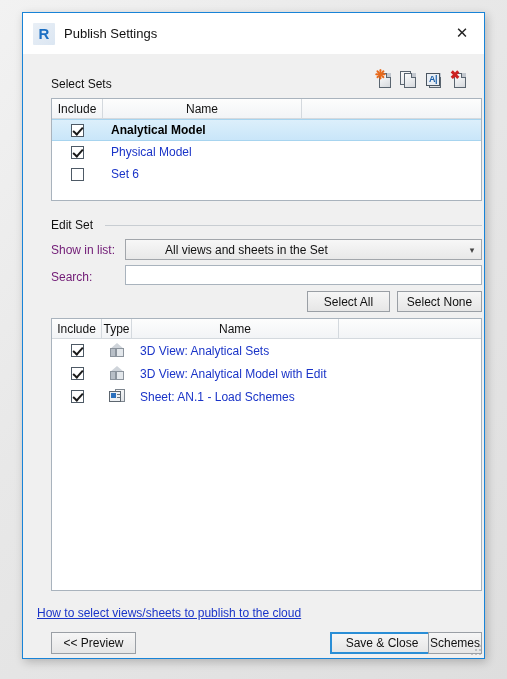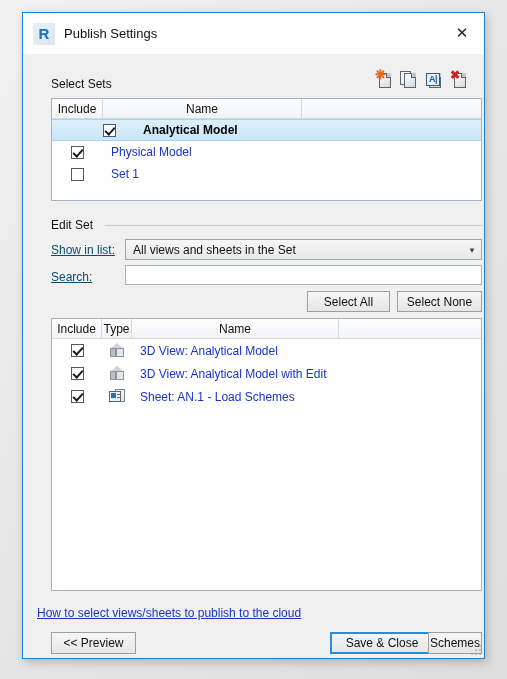--- a/index.html
+++ b/index.html
@@ -185,21 +185,20 @@
   .row {
     display: flex;
     align-items: center;
     height: 22px;
     box-sizing: border-box;
   }
   .row.selected {
     background: linear-gradient(180deg,#dceffb 0%, #c9e6f9 100%);
     border-top: 1px solid #a7d4ef;
     border-bottom: 1px solid #a7d4ef;
-    padding-left: 32px;
   }
   .cell-check {
     display: flex;
     align-items: center;
     justify-content: center;
     box-sizing: border-box;
   }
   .cell-type {
     display: flex;
     align-items: center;
@@ -295,31 +294,31 @@
   .group-line {
     position: absolute;
     height: 1px;
     background: #c8cdd2;
   }
 
   
   .field-label {
     position: absolute;
     font-size: 12px;
-    color: #0c4a6e;
-    text-decoration: underline;
+    color: #701a75;
   }
   .combo {
     position: absolute;
     background: linear-gradient(180deg,#f7f7f7 0%, #e8e8e8 100%);
     border: 1px solid #a2a6ab;
     box-sizing: border-box;
     display: flex;
     align-items: center;
     cursor: pointer;
+    padding-left: 32px;
   }
   .combo .cval {
     padding-left: 7px;
     font-size: 12px;
     color: #111;
     flex: 1;
     white-space: nowrap;
     overflow: hidden;
   }
   .combo .chev {
@@ -427,21 +426,21 @@
         <div class="cell-check" style="width:51px;">
           <span class="cbx on"></span>
         </div>
         <div class="cell-name link" style="width:199px;">Physical Model</div>
       </div>
 
       <div class="row">
         <div class="cell-check" style="width:51px;">
           <span class="cbx"></span>
         </div>
-        <div class="cell-name link" style="width:199px;">Set 1</div>
+        <div class="cell-name link" style="width:199px;">Set 6</div>
       </div>
     </div>
 
     <div class="sec-label" style="left:16px; top:164px;">Edit Set</div>
     <div class="group-line" style="left:70px; top:171px; width:377px;"></div>
 
     <div class="field-label" style="left:16px; top:189px;">Show in list:</div>
     <div class="combo" style="left:90px; top:185px; width:357px; height:21px;">
       <span class="cval">All views and sheets in the Set</span>
       <span class="chev">▾</span>
@@ -465,21 +464,21 @@
         <div class="cell-check" style="width:50px;">
           <span class="cbx on"></span>
         </div>
         <div class="cell-type" style="width:30px;">
           <span class="ico3d">
             <i class="top"></i>
               <i class="lft"></i>
               <i class="rgt"></i>
           </span>
         </div>
-        <div class="cell-name link" style="width:240px;">3D View: Analytical Model</div>
+        <div class="cell-name link" style="width:240px;">3D View: Analytical Sets</div>
       </div>
 
       <div class="row" style="height:23px;">
         <div class="cell-check" style="width:50px;">
           <span class="cbx on"></span>
         </div>
         <div class="cell-type" style="width:30px;">
           <span class="ico3d">
             <i class="top"></i>
               <i class="lft"></i>

